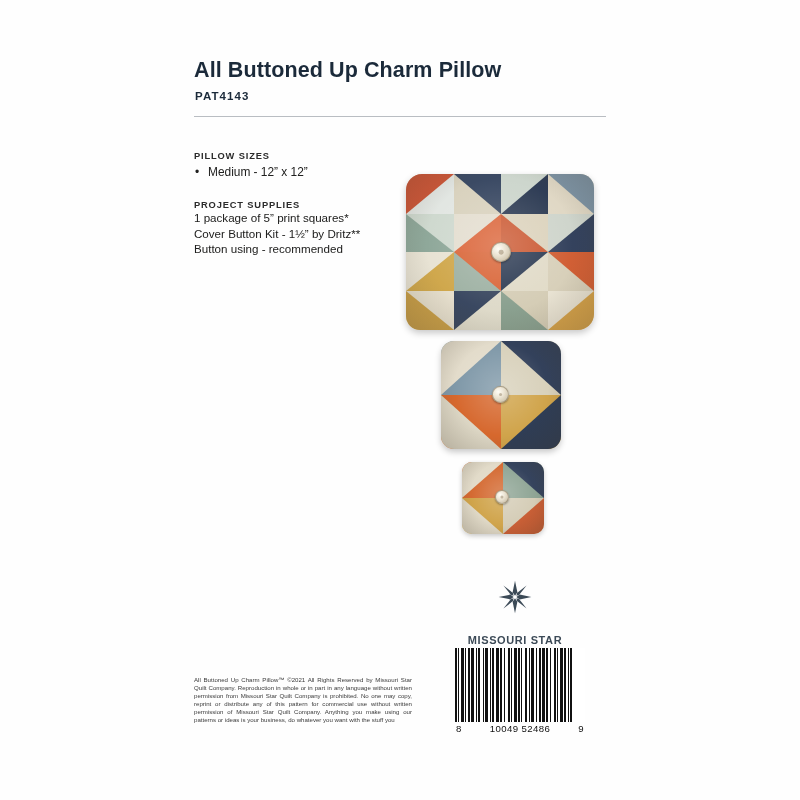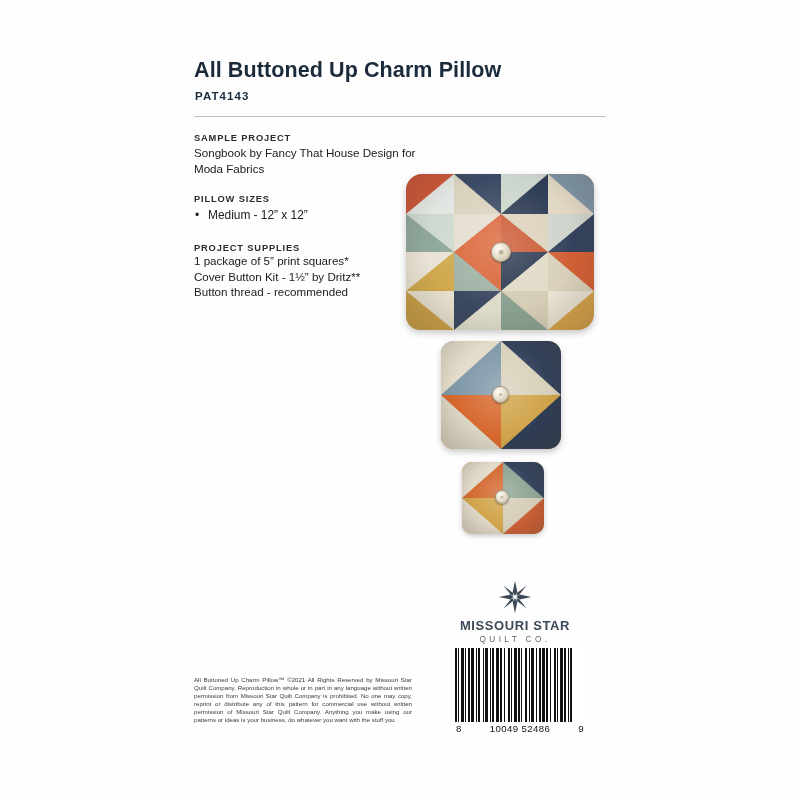--- a/index.html
+++ b/index.html
@@ -137,25 +137,25 @@
 
   
   .logo-wrap {
     position: absolute;
     left: 456px; top: 580px;
     width: 118px;
     text-align: center;
   }
   .logo-star { margin: 0 auto; display: block; }
   .logo-name {
-    font-size: 13px;
+    font-size: 11px;
     font-weight: bold;
     letter-spacing: 0.6px;
     color: #3c4a57;
-    margin-top: 4px;
+    margin-top: 20px;
     text-align: center;
   }
   .logo-sub {
     font-size: 8.2px;
     letter-spacing: 3.4px;
     color: #5a6670;
     margin-top: 2px;
   }
 
   
@@ -196,41 +196,37 @@
 <body>
 
 <div class="page">
 
   <div class="title">All Buttoned Up Charm Pillow</div>
   <div class="subtitle">PAT4143</div>
   <div class="hrule"></div>
 
   <div class="col">
 
-    <div>
-      <p class="sect-label">SAMPLE PROJECT</p>
-      <p class="body-line">Songbook by Fancy That House Design for Moda Fabrics</p>
-    </div>
 
     <div class="gap-a"></div>
 
     <div>
       <p class="sect-label">PILLOW SIZES</p>
       <ul class="sizes">
         <li>Medium - 12” x 12”</li>
       </ul>
     </div>
 
     <div class="gap-b"></div>
 
     <div class="supplies">
       <p class="sect-label">PROJECT SUPPLIES</p>
       <p class="body-line">1 package of 5” print squares*</p>
       <p class="body-line">Cover Button Kit - 1½” by Dritz**</p>
-      <p class="body-line">Button thread - recommended</p>
+      <p class="body-line">Button using - recommended</p>
     </div>
 
   </div>
 
   <div class="pillow p-large">
 
     <div class="patch" style="left:0;top:0;width:100%;height:100%;background:#e8e1d2;"></div>
 
     <div class="patch" style="left:0;top:0;width:48px;height:40px;background:#e2e6e2;"></div>
     <div class="patch" style="left:0;top:0;width:48px;height:40px;background:#c9573a;clip-path:polygon(0 0,100% 0,0 100%);"></div>

